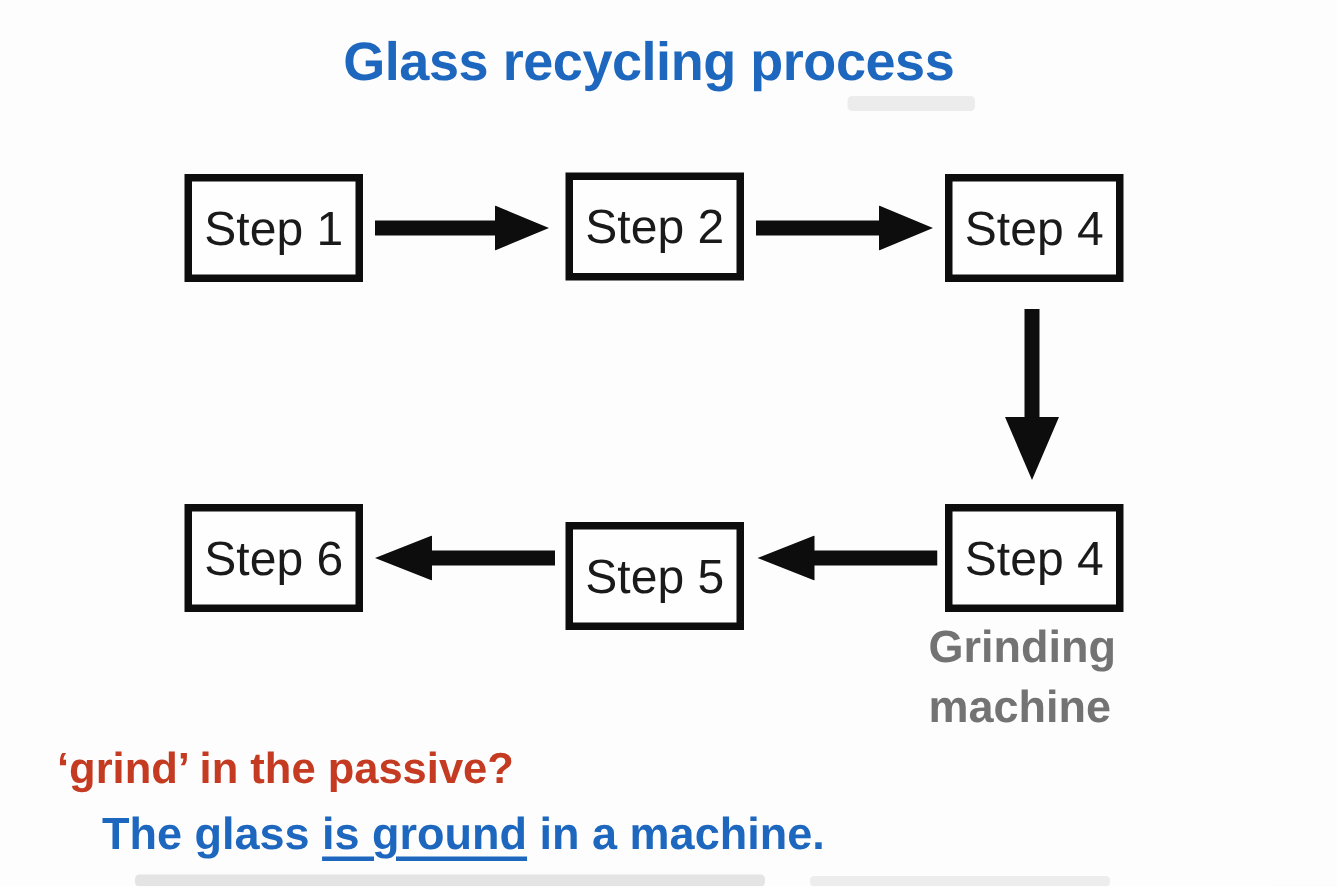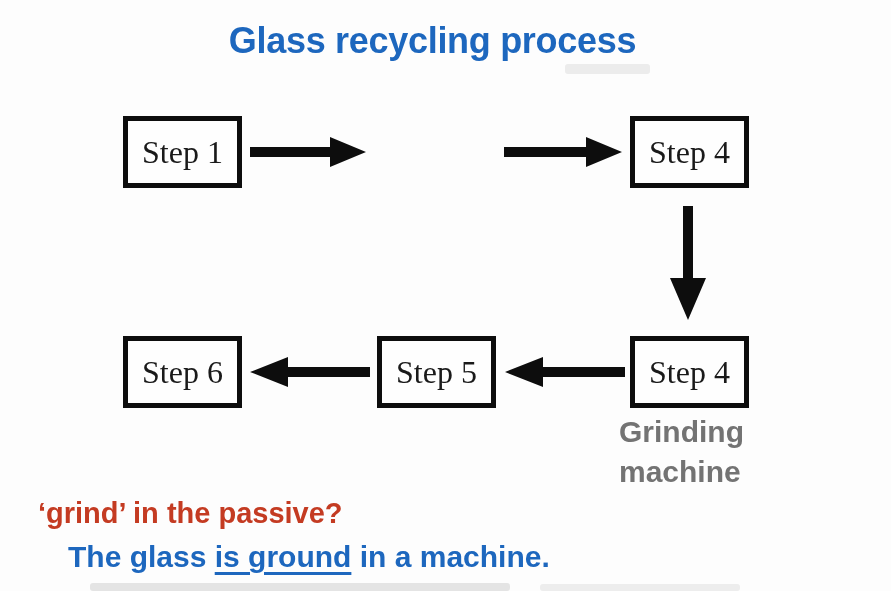--- a/index.html
+++ b/index.html
@@ -11,29 +11,29 @@
 
   .page-title {
     position:absolute; top:20px; left:-13px; width:100%;
     text-align:center; font-size:36px; font-weight:bold;
     color:#1d67be; letter-spacing:-0.3px; white-space:nowrap;
   }
 
   .step-box {
     position:absolute; width:119px; height:72px; box-sizing:border-box;
     border:5px solid #0d0d0d; background:#fefefe;
-    display:flex; align-items:center; justify-content:center;font-family:Liberation Serif, serif;
+    display:flex; align-items:center; justify-content:center;
   }
   .step-box span { font-size:32px; color:#1a1a1a; white-space:nowrap; }
 
   .pos-box1 { left:123px; top:116px; }
   .pos-box2 { left:377px; top:115px; }
   .pos-box3 { left:630px; top:116px; }
   .pos-box4 { left:630px; top:336px; }
-  .pos-box5 { left:377px; top:336px;text-align:center; }
+  .pos-box5 { left:377px; top:348px;text-align:center; }
   .pos-box6 { left:123px; top:336px; }
 
   .arrow { position:absolute; line-height:0; }
   .arrow svg { display:block; }
   .pos-arr12 { left:250px; top:137px; }
   .pos-arr23 { left:504px; top:137px; }
   .pos-arr34 { left:670px; top:206px; }
   .pos-arr45 { left:505px; top:357px; }
   .pos-arr56 { left:250px; top:357px; }
 
@@ -72,20 +72,23 @@
   <div class="step-box pos-box1">
     <span>Step 1</span>
   </div>
 
   <div class="arrow pos-arr12">
     <svg width="116" height="30" viewBox="0 0 116 30">
       <polygon points="0,10 80,10 80,0 116,15 80,30 80,20 0,20" fill="#0d0d0d"></polygon>
     </svg>
   </div>
 
+  <div class="step-box pos-box2">
+    <span>Step 2</span>
+  </div>
 
   <div class="arrow pos-arr23">
     <svg width="118" height="30" viewBox="0 0 118 30">
       <polygon points="0,10 82,10 82,0 118,15 82,30 82,20 0,20" fill="#0d0d0d"></polygon>
     </svg>
   </div>
 
   <div class="step-box pos-box3">
     <span>Step 4</span>
   </div>

